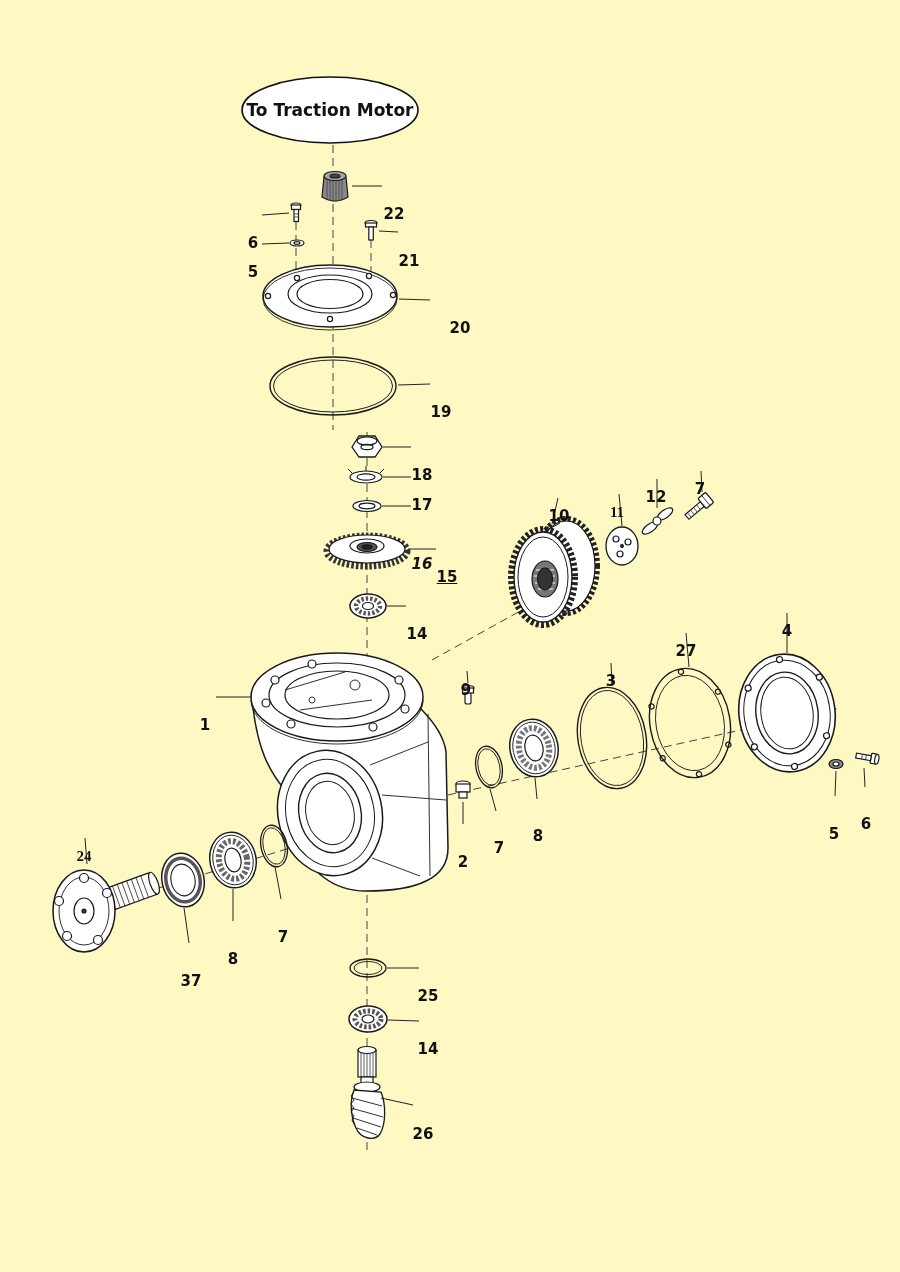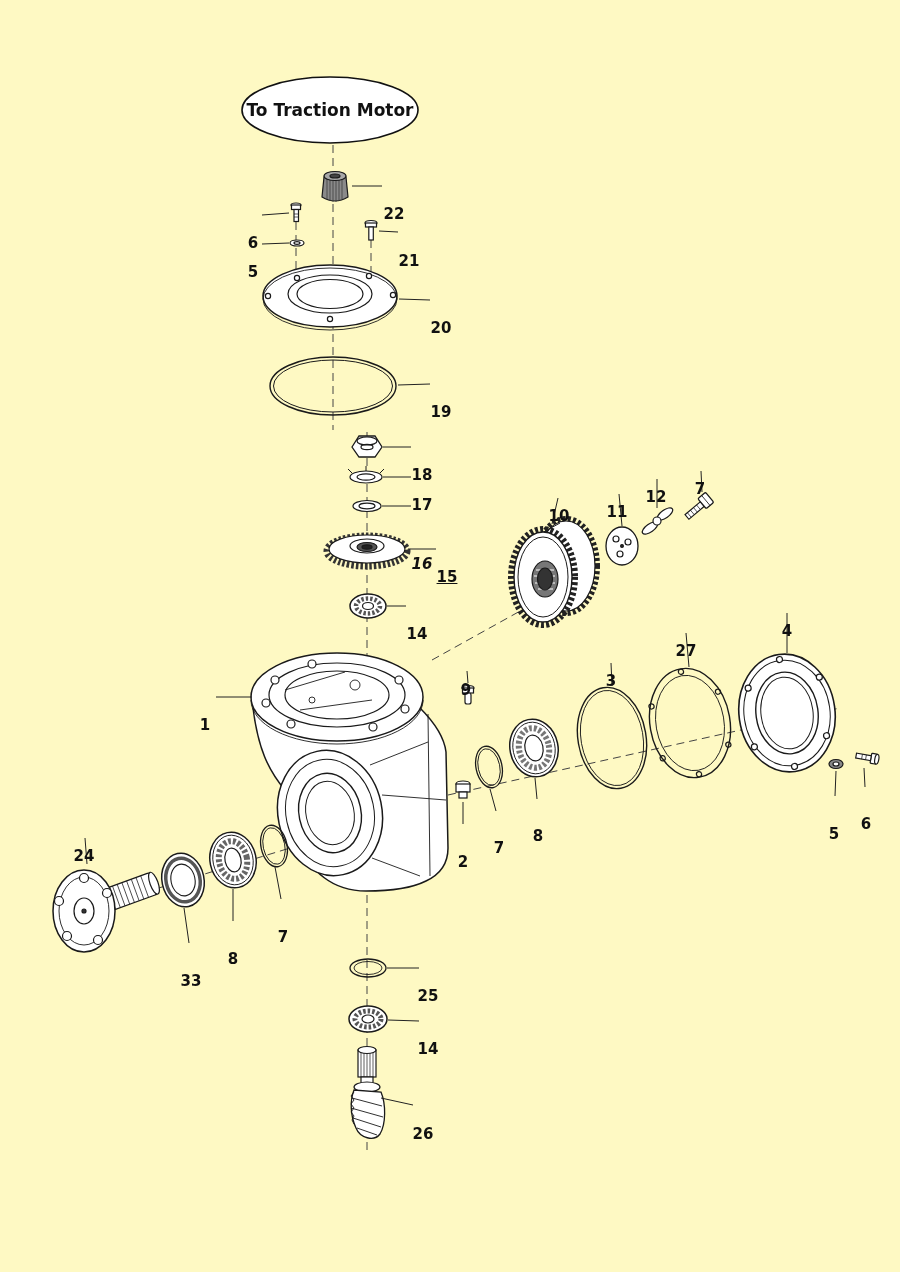--- a/index.html
+++ b/index.html
@@ -337,43 +337,43 @@
         <line x1="413" y1="1105" x2="381" y2="1098"></line>
       </g>
 
 </svg>
 
 <div id="callout-layer">
       <div class="callout" style="left: 394px; top: 186px;">22</div>
       <div class="callout" style="left: 253px; top: 215px;">6</div>
       <div class="callout" style="left: 253px; top: 244px;">5</div>
       <div class="callout" style="left: 409px; top: 233px;">21</div>
-      <div class="callout" style="left: 441px; top: 300px;">20</div>
+      <div class="callout" style="left: 460px; top: 300px;">20</div>
       <div class="callout" style="left: 441px; top: 384px;">19</div>
       <div class="callout" style="left: 422px; top: 447px; text-align: center;">18</div>
       <div class="callout" style="left: 422px; top: 477px;">17</div>
       <div class="callout" style="left: 422px; top: 536px; font-style: italic;">16</div>
       <div class="callout" style="left: 447px; top: 549px; text-decoration: underline;">15</div>
       <div class="callout" style="left: 417px; top: 606px;">14</div>
       <div class="callout" style="left: 559px; top: 488px;">10</div>
-      <div class="callout" style="left: 617px; top: 484px;">11</div>
+      <div class="callout" style="left: 617px; top: 484px; font-family: Liberation Serif, serif;">11</div>
       <div class="callout" style="left: 656px; top: 469px;">12</div>
       <div class="callout" style="left: 700px; top: 461px;">7</div>
       <div class="callout" style="left: 205px; top: 697px;">1</div>
       <div class="callout" style="left: 466px; top: 662px;">9</div>
       <div class="callout" style="left: 463px; top: 834px;">2</div>
       <div class="callout" style="left: 499px; top: 820px;">7</div>
       <div class="callout" style="left: 538px; top: 808px;">8</div>
       <div class="callout" style="left: 611px; top: 653px;">3</div>
       <div class="callout" style="left: 686px; top: 623px;">27</div>
       <div class="callout" style="left: 787px; top: 603px;">4</div>
       <div class="callout" style="left: 834px; top: 806px;">5</div>
       <div class="callout" style="left: 866px; top: 796px;">6</div>
-      <div class="callout" style="left: 84px; top: 828px;">24</div>
-      <div class="callout" style="left: 191px; top: 953px;">33</div>
+      <div class="callout" style="left: 84px; top: 828px; font-family: Liberation Serif, serif;">24</div>
+      <div class="callout" style="left: 191px; top: 953px;">37</div>
       <div class="callout" style="left: 233px; top: 931px;">8</div>
       <div class="callout" style="left: 283px; top: 909px;">7</div>
       <div class="callout" style="left: 428px; top: 968px;">25</div>
       <div class="callout" style="left: 428px; top: 1021px;">14</div>
       <div class="callout" style="left: 423px; top: 1106px;">26</div>
     </div>
 
 </div>
 
 </body></html>

